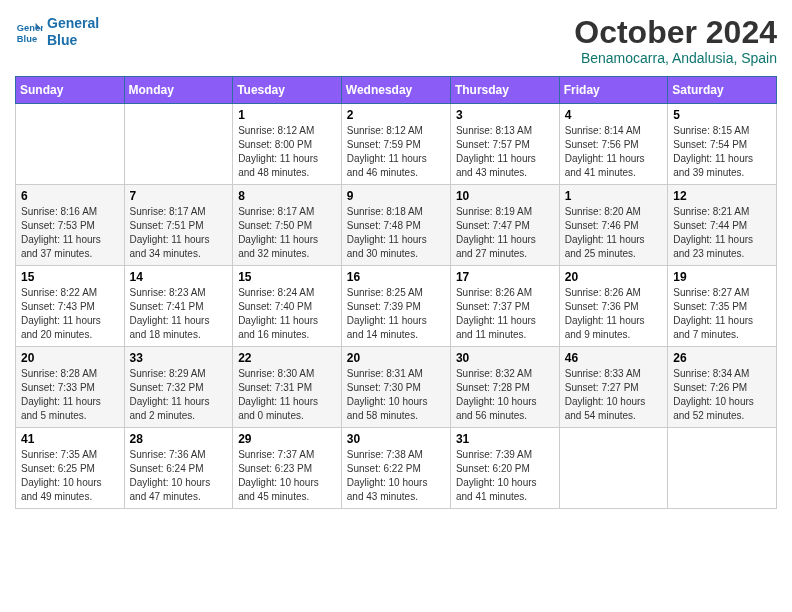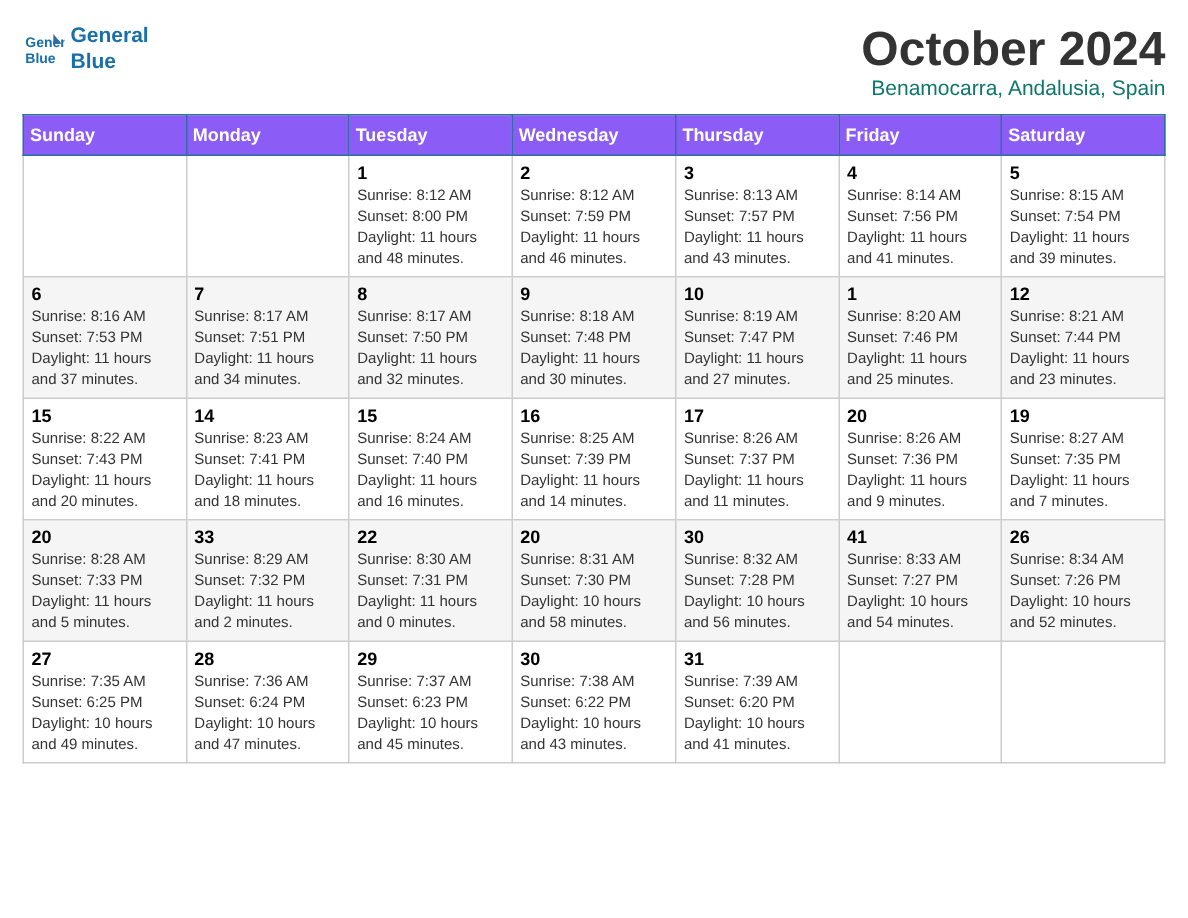--- a/index.html
+++ b/index.html
@@ -225,31 +225,31 @@
         </td>
         <td>
           <span class="day-number">20</span>
           <div class="day-info">Sunrise: 8:31 AM<br>Sunset: 7:30 PM<br>Daylight: 10 hours and 58 minutes.</div>
         </td>
         <td>
           <span class="day-number">30</span>
           <div class="day-info">Sunrise: 8:32 AM<br>Sunset: 7:28 PM<br>Daylight: 10 hours and 56 minutes.</div>
         </td>
         <td>
-          <span class="day-number">41</span>
+          <span class="day-number">46</span>
           <div class="day-info">Sunrise: 8:33 AM<br>Sunset: 7:27 PM<br>Daylight: 10 hours and 54 minutes.</div>
         </td>
         <td>
           <span class="day-number">26</span>
           <div class="day-info">Sunrise: 8:34 AM<br>Sunset: 7:26 PM<br>Daylight: 10 hours and 52 minutes.</div>
         </td>
       </tr>
       <tr>
         <td>
-          <span class="day-number">27</span>
+          <span class="day-number">41</span>
           <div class="day-info">Sunrise: 7:35 AM<br>Sunset: 6:25 PM<br>Daylight: 10 hours and 49 minutes.</div>
         </td>
         <td>
           <span class="day-number">28</span>
           <div class="day-info">Sunrise: 7:36 AM<br>Sunset: 6:24 PM<br>Daylight: 10 hours and 47 minutes.</div>
         </td>
         <td>
           <span class="day-number">29</span>
           <div class="day-info">Sunrise: 7:37 AM<br>Sunset: 6:23 PM<br>Daylight: 10 hours and 45 minutes.</div>
         </td>

